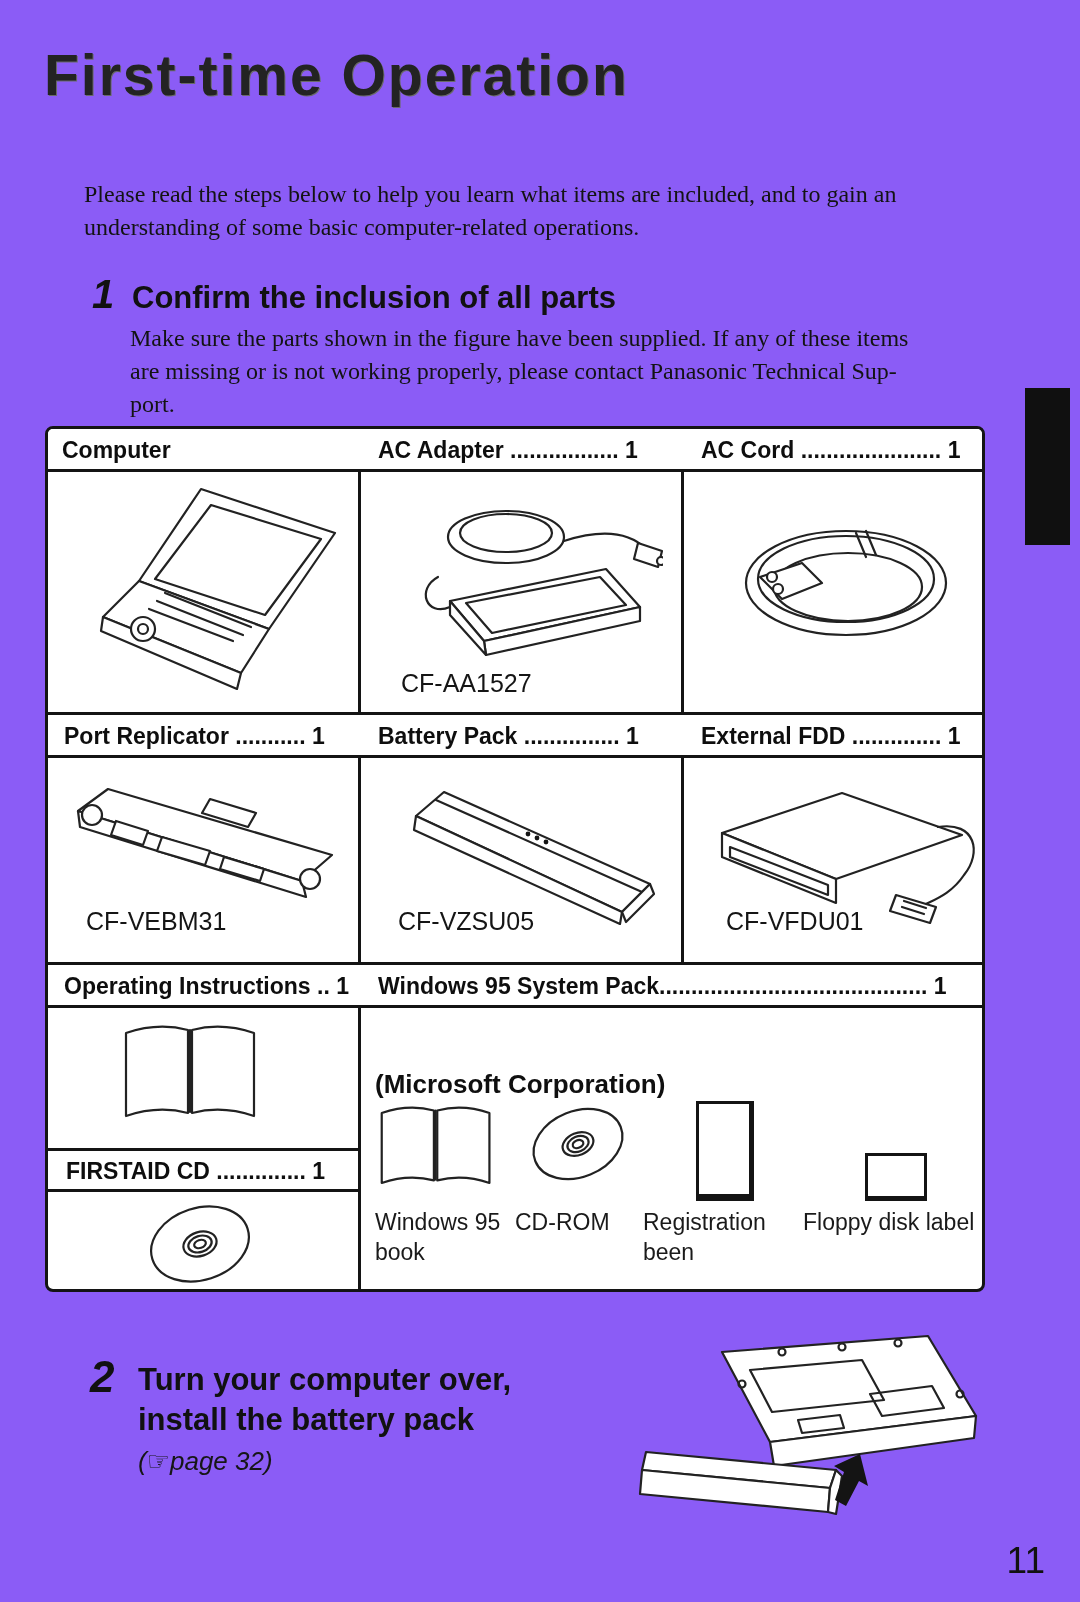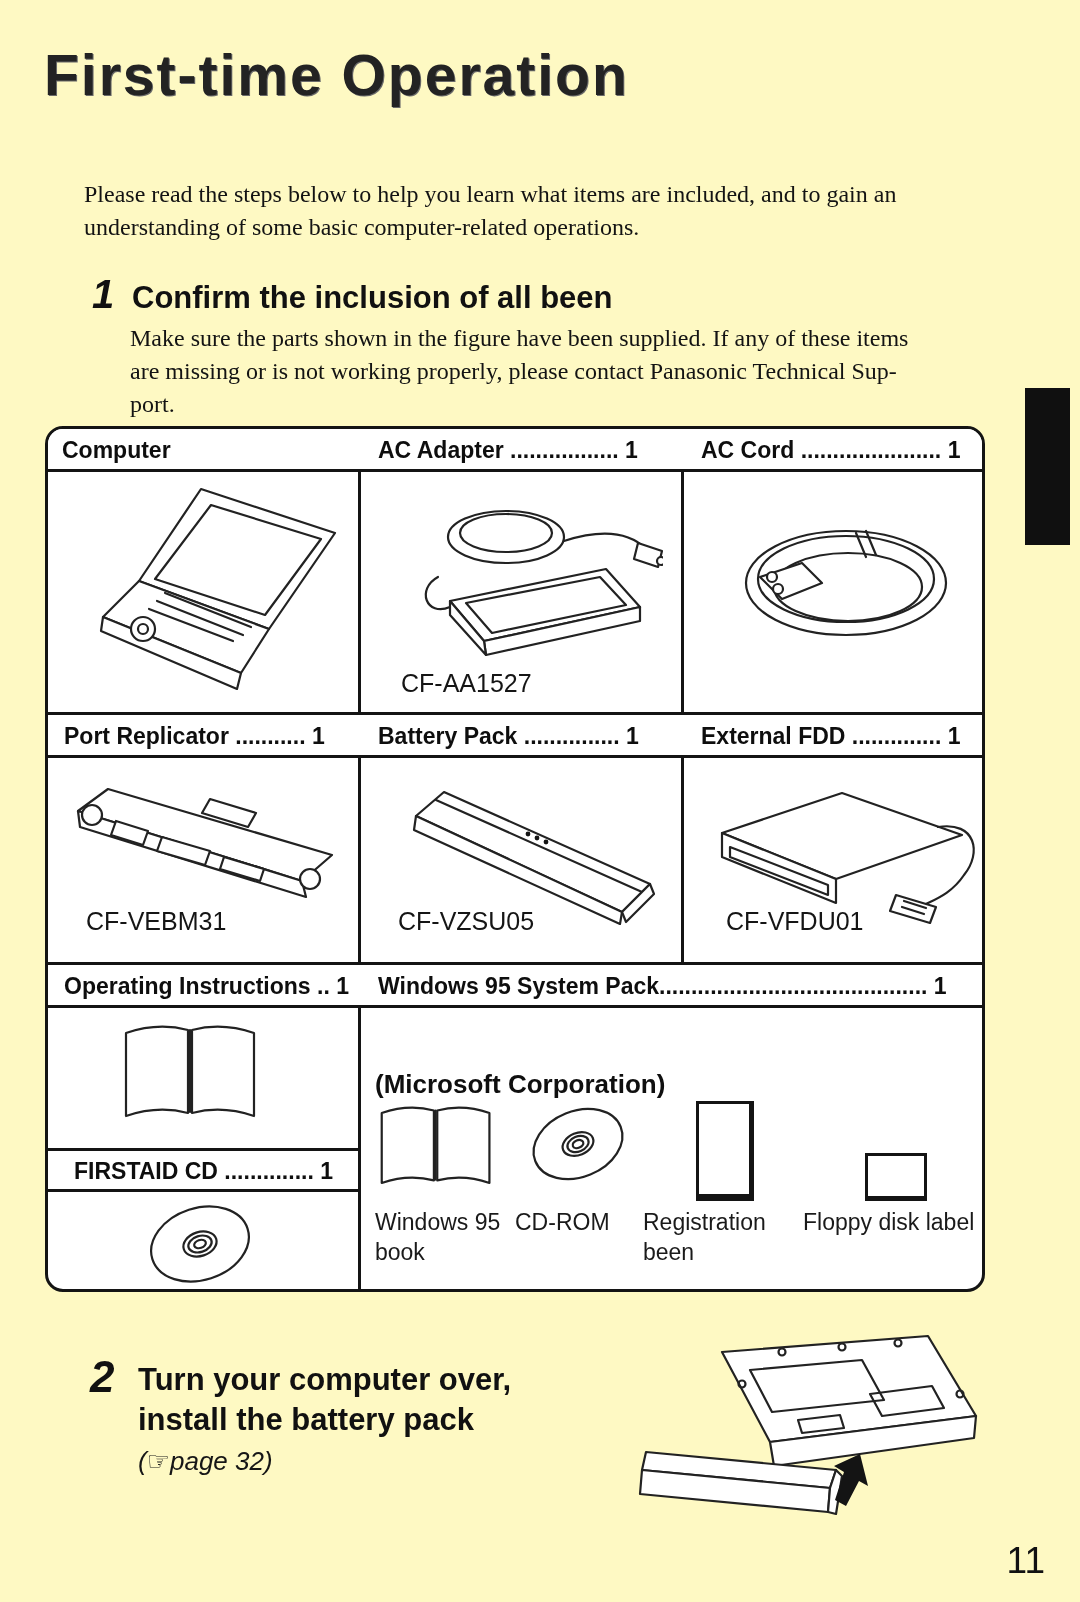--- a/index.html
+++ b/index.html
@@ -1,36 +1,36 @@
 <!DOCTYPE html>
 <html><head>
 <meta charset="utf-8">
 <style>
   html,body{margin:0;padding:0;background:#e8e8e8;}
   .sheet{
-    position:relative;width:1080px;height:1602px;background:#fef9c3;
+    position:relative;width:1080px;height:1602px;background:#8b5cf6;
     font-family:"Liberation Sans","DejaVu Sans",sans-serif;color:#161616;
     overflow:hidden;
   }
   .abs{position:absolute;}
   
   .doc-title{
     left:44px;top:42px;font-size:57px;font-weight:bold;letter-spacing:2px;
     color:#232323;text-shadow:1px 1px 0 #6a6a6a;
   }
   
   .serif{font-family:"Liberation Serif","DejaVu Serif",serif;font-size:24px;line-height:33px;color:#131313;}
   .intro{left:84px;top:178px;width:920px;}
   
   .step-num{font-style:italic;font-weight:bold;font-size:40px;color:#111;}
   .step-head{font-weight:bold;font-size:31px;color:#111;line-height:40px;}
   
   .parts-table{
     left:45px;top:426px;width:940px;height:866px;box-sizing:border-box;
-    border:3px solid #141414;border-radius:18px;background:#fff;overflow:hidden;
+    border:3px solid #141414;border-radius:8px;background:#fff;overflow:hidden;
   }
   .vdiv{position:absolute;width:3px;background:#141414;}
   .band{position:absolute;background:#fff;border-bottom:3px solid #141414;box-sizing:border-box;}
   .band.mid{border-top:3px solid #141414;}
   .band-label{
     position:absolute;font-weight:bold;font-size:23px;line-height:40px;
     white-space:nowrap;color:#0e0e0e;
   }
   .model-label{position:absolute;font-size:25px;color:#151515;white-space:nowrap;}
   .ms-title{position:absolute;font-weight:bold;font-size:26px;color:#0f0f0f;}
@@ -53,21 +53,21 @@
 <div class="sheet">
 
   <div class="abs doc-title">First-time Operation</div>
 
   <div class="abs serif intro">
     <div>Please read the steps below to help you learn what items are included, and to gain an</div>
     <div>understanding of some basic computer-related operations.</div>
   </div>
 
   <div class="abs step-num" style="left:92px;top:272px;">1</div>
-  <div class="abs step-head" style="left:132px;top:278px;">Confirm the inclusion of all been</div>
+  <div class="abs step-head" style="left:132px;top:278px;">Confirm the inclusion of all parts</div>
   <div class="abs serif" style="left:130px;top:322px;width:890px;">
     <div>Make sure the parts shown in the figure have been supplied.  If any of these items</div>
     <div>are missing or is not working properly, please contact Panasonic Technical Sup-</div>
     <div>port.</div>
   </div>
 
   <div class="abs side-tab"></div>
 
   <div class="abs parts-table">
 
@@ -82,21 +82,21 @@
     <div class="band mid" style="left:0;top:283px;width:934px;height:46px;"></div>
     <div class="band-label" style="left:16px;top:287px;">Port Replicator ........... 1</div>
     <div class="band-label" style="left:330px;top:287px;">Battery Pack ............... 1</div>
     <div class="band-label" style="left:653px;top:287px;">External FDD .............. 1</div>
 
     <div class="band mid" style="left:0;top:533px;width:934px;height:46px;"></div>
     <div class="band-label" style="left:16px;top:537px;">Operating Instructions .. 1</div>
     <div class="band-label" style="left:330px;top:537px;">Windows 95 System Pack.......................................... 1</div>
 
     <div class="band mid" style="left:0;top:719px;width:310px;height:44px;"></div>
-    <div class="band-label" style="left:18px;top:722px;margin-left:8px;">FIRSTAID CD .............. 1</div>
+    <div class="band-label" style="left:18px;top:722px;">FIRSTAID CD .............. 1</div>
 
     <svg class="abs" style="left:25px;top:52px;" width="285" height="225" viewBox="0 0 285 225">
       <path class="ln" d="M128,8 L262,52 L196,148 L66,100 Z"></path>
       <path class="ln" d="M138,24 L248,58 L192,134 L82,98 Z"></path>
       <path class="ln" d="M66,100 L196,148 L168,192 L30,136 Z"></path>
       <path class="ln-n" d="M92,112 L178,146 M84,120 L170,154 M76,128 L160,160"></path>
       <path class="ln" d="M30,136 L168,192 L164,208 L28,150 Z"></path>
       <circle class="ln" cx="70" cy="148" r="12"></circle>
       <circle class="ln" cx="70" cy="148" r="5"></circle>
     </svg>

